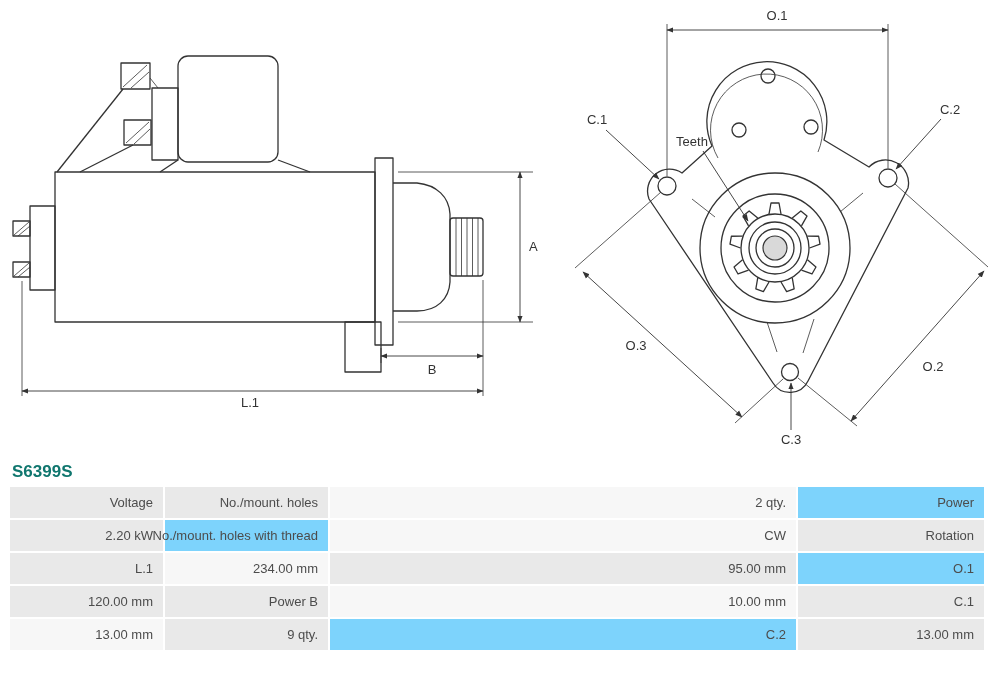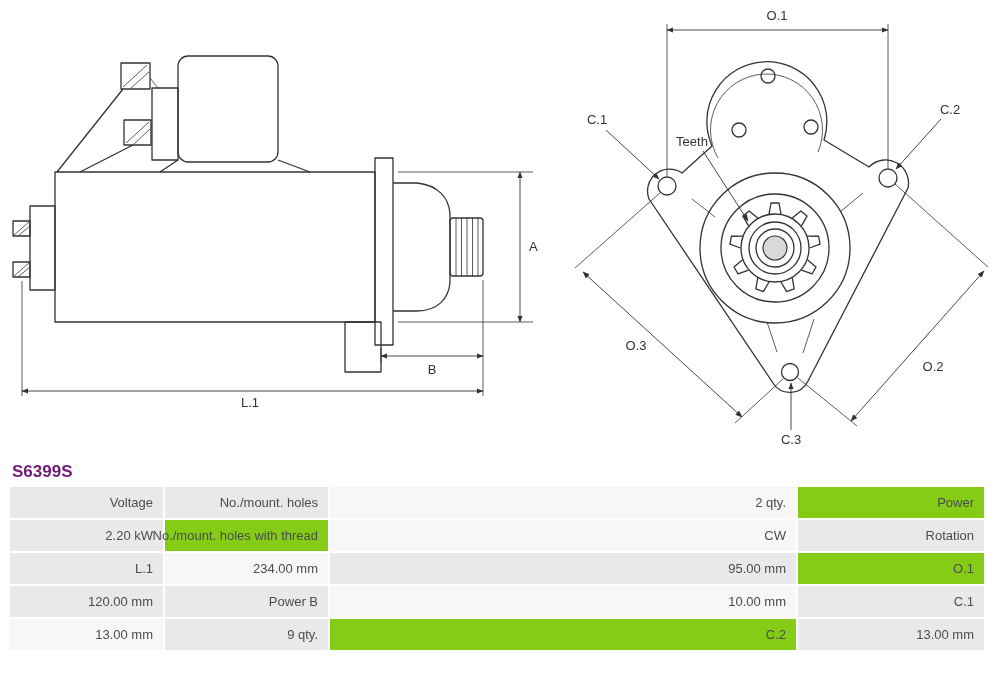--- a/index.html
+++ b/index.html
@@ -7,30 +7,30 @@
               font-family:"Liberation Sans", sans-serif; }
   .drawing { display:block; }
 
   
   .s    { fill:none; stroke:#333333; stroke-width:1.3; stroke-linejoin:round; }
   .thin { fill:none; stroke:#333333; stroke-width:0.8; }
   .dim  { fill:none; stroke:#333333; stroke-width:0.9; }
   .hub  { fill:#d9d9d9; stroke:#333333; stroke-width:1.2; }
   .txt  { font-family:"Liberation Sans", sans-serif; font-size:13px; fill:#333333; }
 
-  .part-number { color:#701a75; font-weight:bold; font-size:17px;
+  .part-number { color:#0f766e; font-weight:bold; font-size:17px;
                  padding:2px 0 6px 12px; height:27px; }
 
   .spec-table { display:grid; grid-template-columns:153px 163px 466px 186px;
                 gap:2px; margin:0 10px; background:#ffffff; }
   .cell { height:31px; display:flex; align-items:center; justify-content:flex-end;
           padding-right:10px; font-size:13px; color:#4c4c4c; white-space:nowrap;text-align:center; }
   .lab.o { background:#e9e9e9; }
   .val.o { background:#f7f7f7; }
-  .lab.e { background:#84cc16; }
+  .lab.e { background:#7dd3fc; }
   .val.e { background:#e9e9e9; }
 </style>
 </head>
 <body>
 
 <svg class="drawing" width="1000" height="460" viewBox="0 0 1000 460" xmlns="http://www.w3.org/2000/svg">
   <defs>
     <marker id="arrow" viewBox="0 0 10 10" refX="9" refY="5" markerWidth="8" markerHeight="8" orient="auto-start-reverse">
       <path d="M 0 1.2 L 9.8 5 L 0 8.8 z" fill="#333333"></path>
     </marker>

